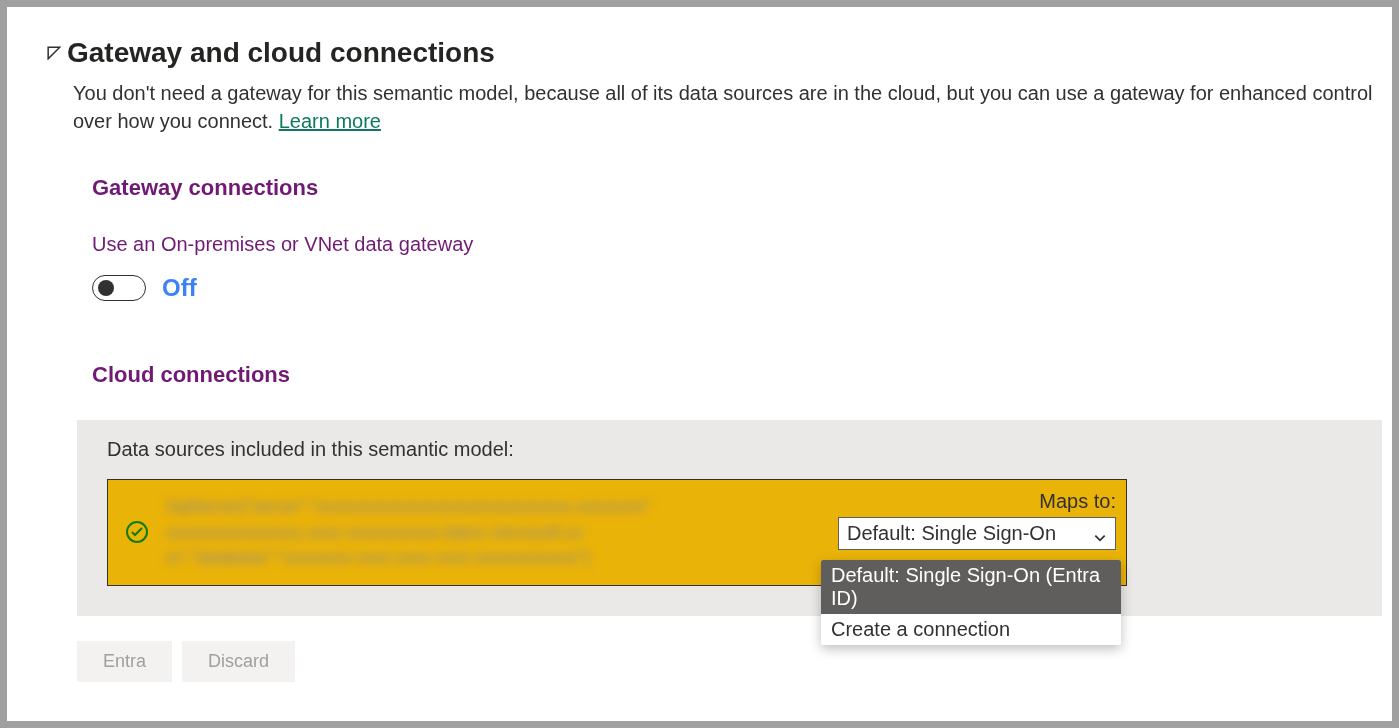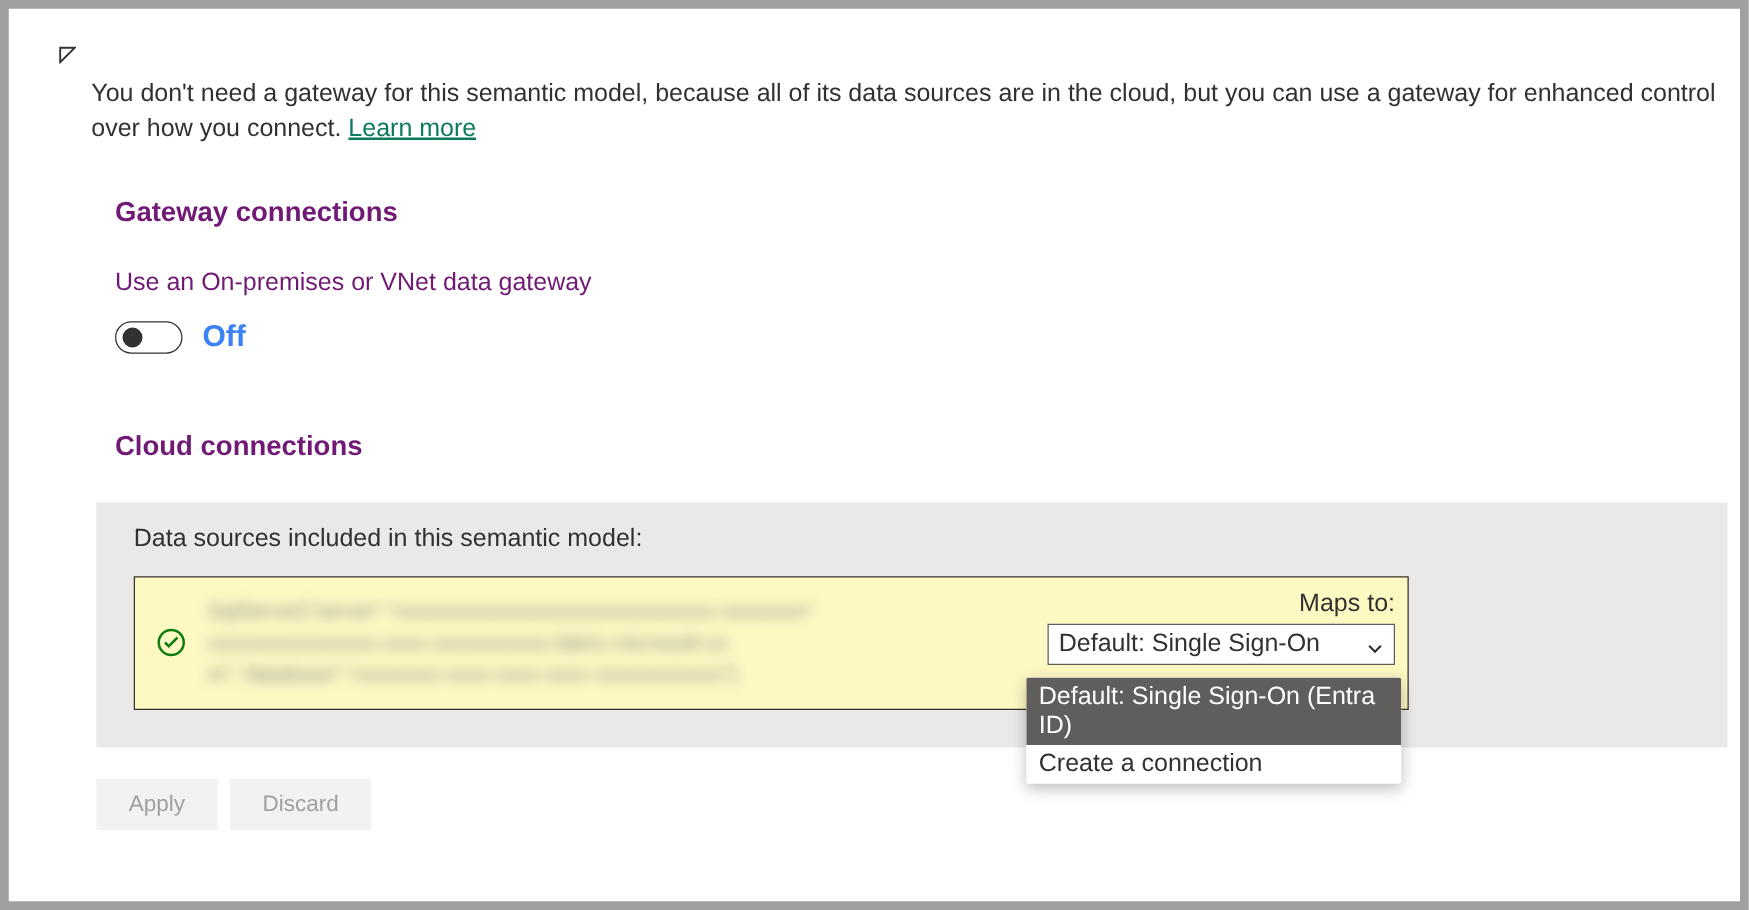--- a/index.html
+++ b/index.html
@@ -97,21 +97,21 @@
       margin-right: 0px;
       padding: 18px 0 30px 30px;
       margin-top: 26px;
     }
     .data-sources-title {
       font-size: 20px;
       color: #323130;
       margin-bottom: 18px;
     }
     .data-source-box {
-      background: #fef9c3;
+      background: #eab308;
       border: 1px solid #323130;
       width: 1020px;
       padding: 14px 18px;
       display: flex;
       align-items: center;
       position: relative;
     }
     .check-icon {
       width: 22px;
       height: 22px;
@@ -200,20 +200,21 @@
   </style>
 </head>
 <body>
 
 <div class="header-row">
   <span class="expand-icon">
     <svg viewBox="0 0 12 12">
         <path d="M1 1 L11 1 L1 11 Z" fill="none" stroke="#323130" stroke-width="1.3"></path>
       </svg>
   </span>
+  <h1 class="page-title">Gateway and cloud connections</h1>
 </div>
 
 <p class="description">
   <span>You don't need a gateway for this semantic model, because all of its data sources are in the cloud, but you can use a gateway for enhanced control over how you connect. </span><a class="learn-more">Learn more</a>
 </p>
 
 <div class="section">
   <div class="section-heading">Gateway connections</div>
   <div class="toggle-label">Use an On-premises or VNet data gateway</div>
   <div class="toggle-row">
@@ -252,15 +253,15 @@
 
       <div class="dropdown-menu">
         <div class="dropdown-option highlighted">Default: Single Sign-On (Entra ID)</div>
         <div class="dropdown-option">Create a connection</div>
       </div>
     </div>
   </div>
 </div>
 
 <div class="button-row">
-  <button class="btn">Apply</button>
+  <button class="btn">Entra</button>
   <button class="btn">Discard</button>
 </div>
 
 </body></html>

